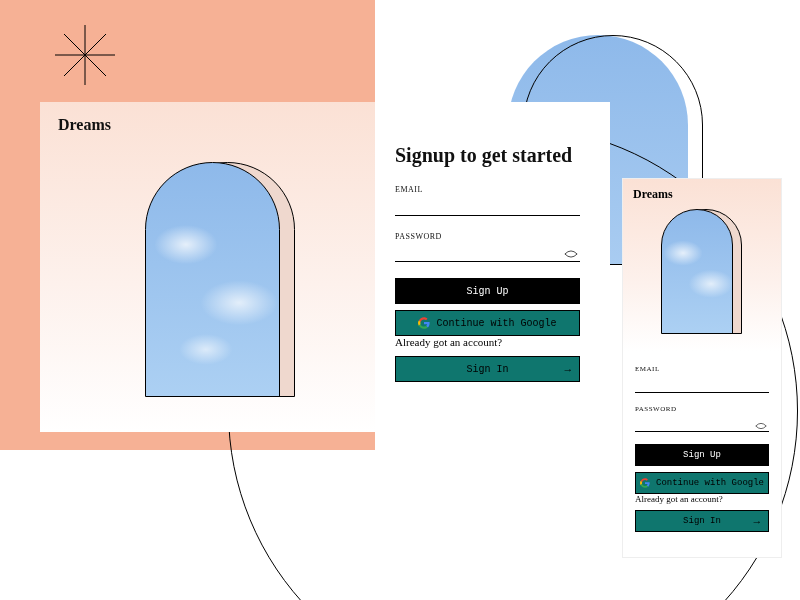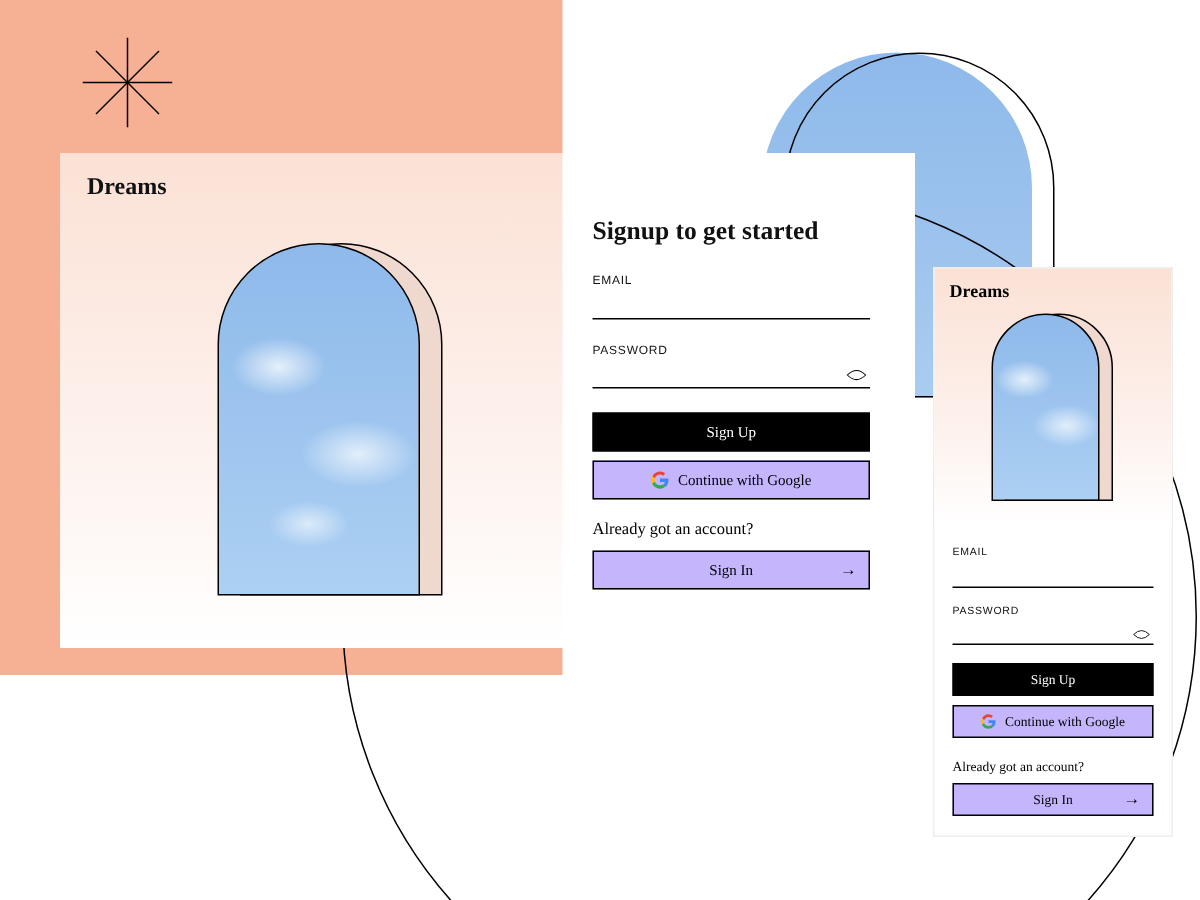--- a/index.html
+++ b/index.html
@@ -99,27 +99,27 @@
       radial-gradient(ellipse 38px 22px at 45% 80%, rgba(255,255,255,0.6), rgba(255,255,255,0) 70%),
       linear-gradient(180deg, #8eb9ea 0%, #acd0f3 100%);
   }
 
   .card-desktop .right {
     flex: 1;
     padding: 42px 30px 0 20px;
     font-family: Georgia, serif;
   }
   .heading {
-    font-size: 17px;
+    font-size: 20px;
     font-weight: 700;
     color: #111;
     margin-bottom: 18px;
   }
   .field-label {
-    font-family: Liberation Sans, sans-serif;
+    font-family: Liberation Serif, serif;
     font-size: 8px;
     letter-spacing: 0.5px;
     color: #111;
     margin-bottom: 2px;
   }
   .field-input {
     width: 100%;
     border: none;
     border-bottom: 1px solid #000;
     height: 18px;
@@ -132,31 +132,31 @@
   .eye-icon {
     position: absolute;
     right: 2px; top: 2px;
     width: 14px; height: 10px;
   }
   .eye-icon svg { width: 100%; height: 100%; }
 
   .btn {
     width: 100%;
     height: 26px;
-    font-family: Liberation Serif, serif;
+    font-family: Liberation Mono, monospace;
     font-size: 10px;
     border: 1px solid #000;
     display: flex;
     align-items: center;
     justify-content: center;
     cursor: pointer;
     position: relative;
   }
   .btn-primary { background: #000; color: #fff; margin-bottom: 6px; }
-  .btn-outline { background: #c4b5fd; color: #000; margin-bottom: 14px; align-items: center; }
+  .btn-outline { background: #0f766e; color: #000; margin-bottom: 0; align-items: center; }
   .btn-outline .g-icon { margin-right: 6px; display:inline-flex; }
   .btn-signin .arrow {
     position: absolute;
     right: 8px; top: 50%;
     transform: translateY(-50%);
     font-size: 11px;
   }
   .already {
     font-size: 11px;
     font-weight: 400;

